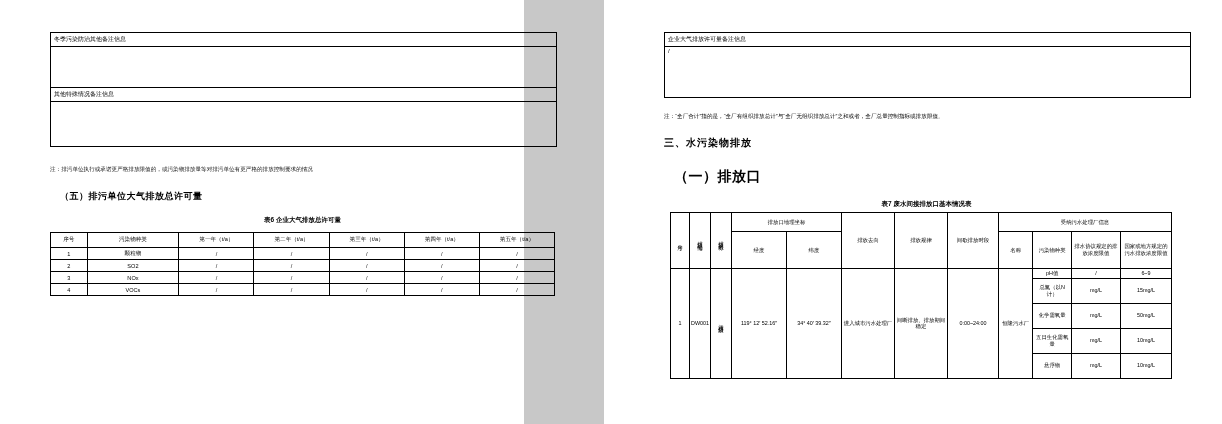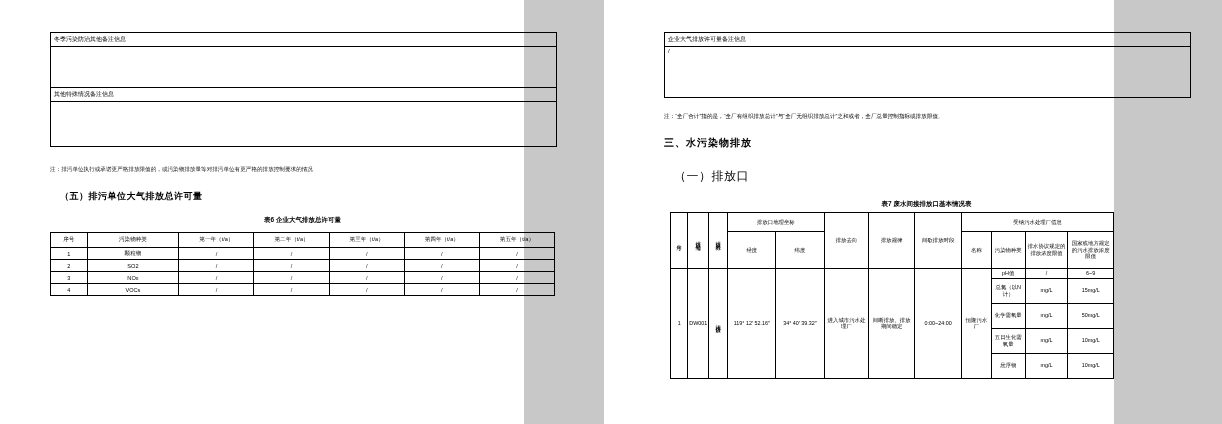--- a/index.html
+++ b/index.html
@@ -1,20 +1,20 @@
 <!DOCTYPE html>
 <html><head>
 <meta charset="utf-8">
 <style>
   html,body{margin:0;padding:0;background:#c8c8c8;}
   body{font-family:"Liberation Sans","DejaVu Sans",sans-serif;}
   #root{width:1222px;height:424px;position:relative;background:#c8c8c8;overflow:hidden;}
   .page{position:absolute;top:0;bottom:0;background:#fff;}
   .page-left{left:0;width:524px;}
-  .page-right{left:604px;width:510px;}
+  .page-right{left:604px;width:618px;}
   .gutter{position:absolute;left:596px;top:0;width:8px;height:100%;background:#c8c8c8;}
   
   table{border-collapse:collapse;}
   td,th{border:1px solid #000;padding:0;font-weight:normal;vertical-align:middle;text-align:center;}
   
   .l-box{position:absolute;left:50px;top:32px;width:505px;border:1px solid #000;}
   .l-box .hdr{border-bottom:1px solid #000;font-size:6px;padding:2px 3px;color:#000;}
   .l-box .body1{height:40px;}
   .l-box .body2{height:44px;}
   .l-note{position:absolute;left:50px;top:166px;width:520px;font-size:5.6px;color:#111;line-height:1.3;}
@@ -22,21 +22,21 @@
   .l-tcap{position:absolute;left:50px;top:216px;width:505px;text-align:center;font-size:6.5px;font-weight:bold;}
   .l-table{position:absolute;left:50px;top:232px;width:505px;font-size:5.6px;}
   .l-table td{height:11px;}
   .l-table tr.head td{height:14px;}
   
   .r-box{position:absolute;left:60px;top:32px;width:525px;border:1px solid #000;}
   .r-box .hdr{border-bottom:1px solid #000;font-size:6px;padding:2px 3px;}
   .r-box .body{height:48px;font-size:6px;padding:1px 3px;text-align:left;}
   .r-note{position:absolute;left:60px;top:113px;width:530px;font-size:5.6px;line-height:1.3;}
   .r-h2{position:absolute;left:60px;top:136px;font-size:10px;font-weight:bold;letter-spacing:1px;}
-  .r-h3{position:absolute;left:70px;top:168px;font-size:12px;font-weight:normal;letter-spacing:.5px;}
+  .r-h3{position:absolute;left:70px;top:168px;font-size:14px;font-weight:bold;letter-spacing:.5px;}
   .r-tcap{position:absolute;left:60px;top:200px;width:525px;text-align:center;font-size:6.5px;font-weight:bold;}
   .r-table{position:absolute;left:66px;top:212px;font-size:5.4px;}
   .r-table td{padding:1px 1px;line-height:1.25;}
   .vert{writing-mode:vertical-rl;text-orientation:upright;letter-spacing:1px;margin:0 auto;}
 </style>
 </head>
 <body>
 
 <div id="root">
 

